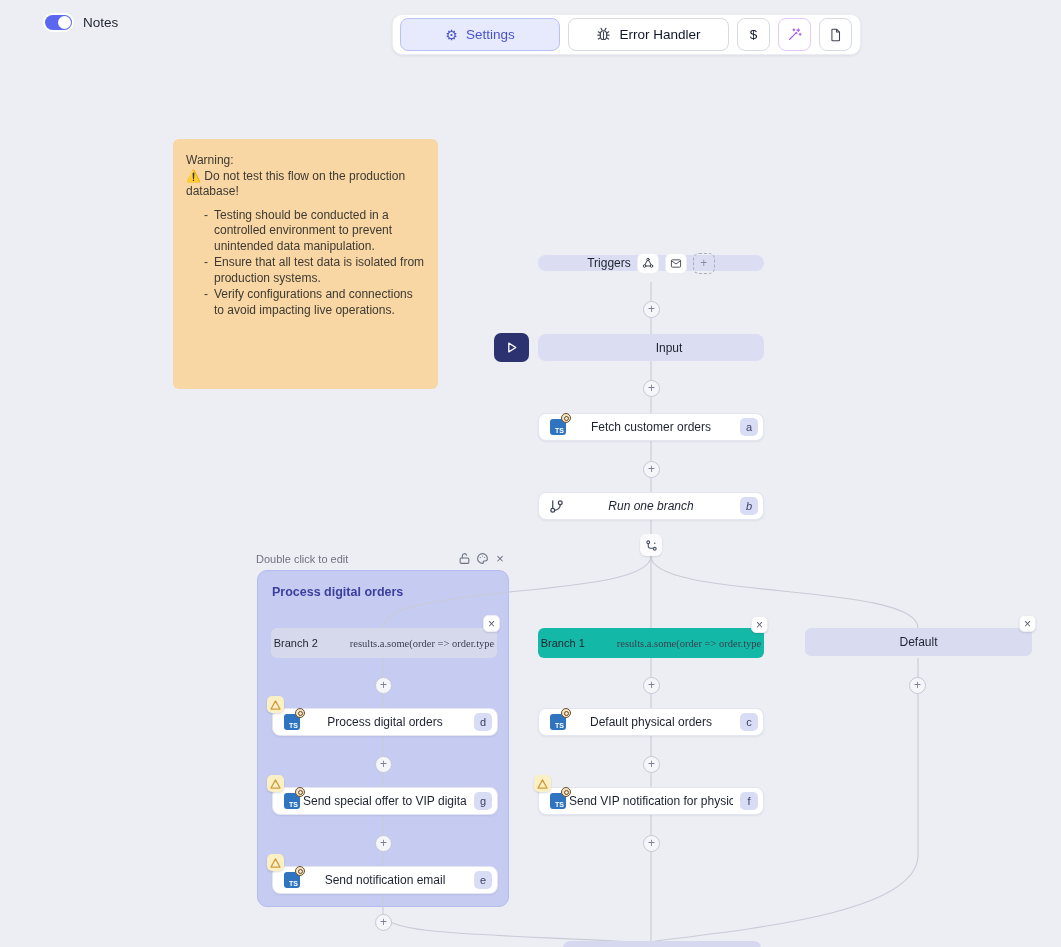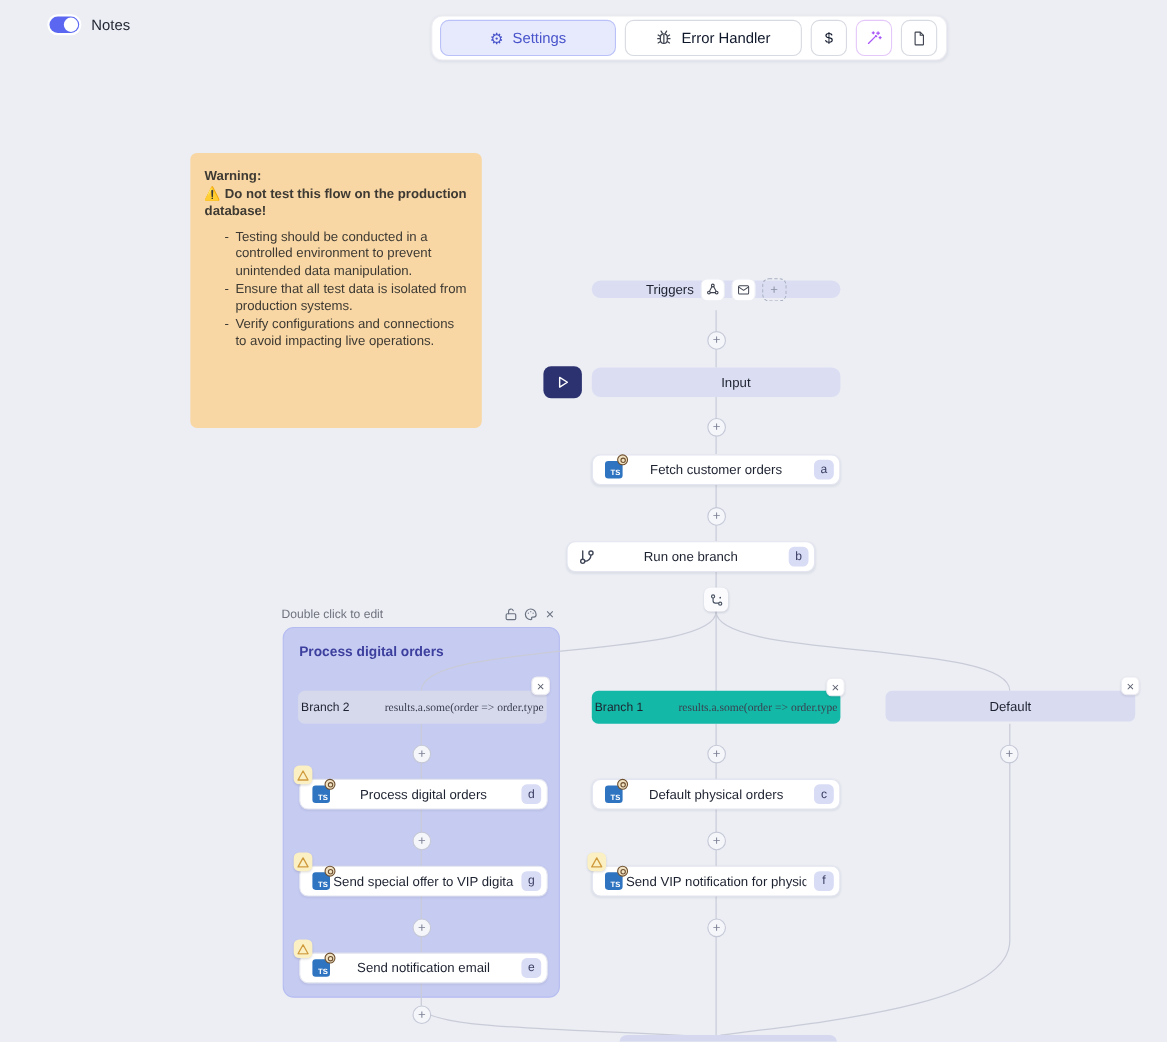--- a/index.html
+++ b/index.html
@@ -19,21 +19,21 @@
   .toolbar{position:absolute;left:392px;top:14px;width:469px;height:41px;z-index:5;background:#fff;border:1px solid #ececf2;border-radius:10px;box-shadow:0 1px 3px rgba(20,20,50,.07);display:flex;align-items:center;gap:8px;padding:0 7px;box-sizing:border-box;}
   .tb-btn{height:33px;border-radius:8px;display:flex;align-items:center;justify-content:center;gap:8px;font-size:13.5px;box-sizing:border-box;cursor:pointer;background:#fff;border:1px solid #d7dae0;color:#0f172a;}
   .tb-settings{width:160px;background:#e7eafc;border:1px solid #b9c1f8;color:#4853cb;}
   .tb-error{width:161px;}
   .tb-sq{width:33px;padding:0;}
   .tb-wand{border:1px solid #e4c8f9;}
   .gear-glyph{font-size:14px;line-height:1;}
 
   
   .note{position:absolute;left:173px;top:139px;width:265px;height:250px;background:#f8d7a5;border-radius:6px;z-index:3;box-sizing:border-box;padding:14px 13px;color:#3e3a33;font-size:12px;line-height:15.5px;}
-  .note b{font-weight:700;margin-top:28px;}
+  .note b{font-weight:400;margin-top:28px;}
   .note ul{margin:8px 0 0 0;padding:0 0 0 18px;list-style:none;}
   .note li{position:relative;padding-left:10px;margin-bottom:1px;}
   .note li::before{content:"-";position:absolute;left:0;top:0;}
 
   
   .node{position:absolute;z-index:3;box-sizing:border-box;display:flex;align-items:center;justify-content:center;border-radius:8px;font-size:12px;color:#1d2230;cursor:pointer;}
   .node-white{background:#fff;border:1px solid #e3e5f0;box-shadow:0 1px 2px rgba(25,30,70,.07);}
   .node-lav{background:#dbdef2;}
   .node .center-label{position:absolute;left:30px;right:30px;text-align:center;white-space:nowrap;overflow:hidden;}
 
@@ -183,21 +183,21 @@
     <span class="ts-icon">
         <span>TS</span>
         <span class="ts-over"></span>
       </span>
     <span class="center-label">Fetch customer orders</span>
     <span class="badge">a</span>
   </div>
 
   <div class="plus" style="left:643px;top:461px;"></div>
 
-  <div class="node node-white" style="left:515px;top:492px;width:226px;height:28px;">
+  <div class="node node-white" style="left:538px;top:492px;width:226px;height:28px;font-style:italic;">
     <span style="position:absolute;left:10px;top:6px;">
       <svg class="sicon" width="15" height="15" viewBox="0 0 24 24" fill="none" stroke="#3f4657" stroke-width="2" stroke-linecap="round">
         <path d="M6 3v12"></path>
           <circle cx="6" cy="18" r="3"></circle>
           <circle cx="18" cy="6" r="3"></circle>
           <path d="M18 9a9 9 0 0 1-9 9"></path>
       </svg>
     </span>
     <span class="center-label">Run one branch</span>
     <span class="badge">b</span>

